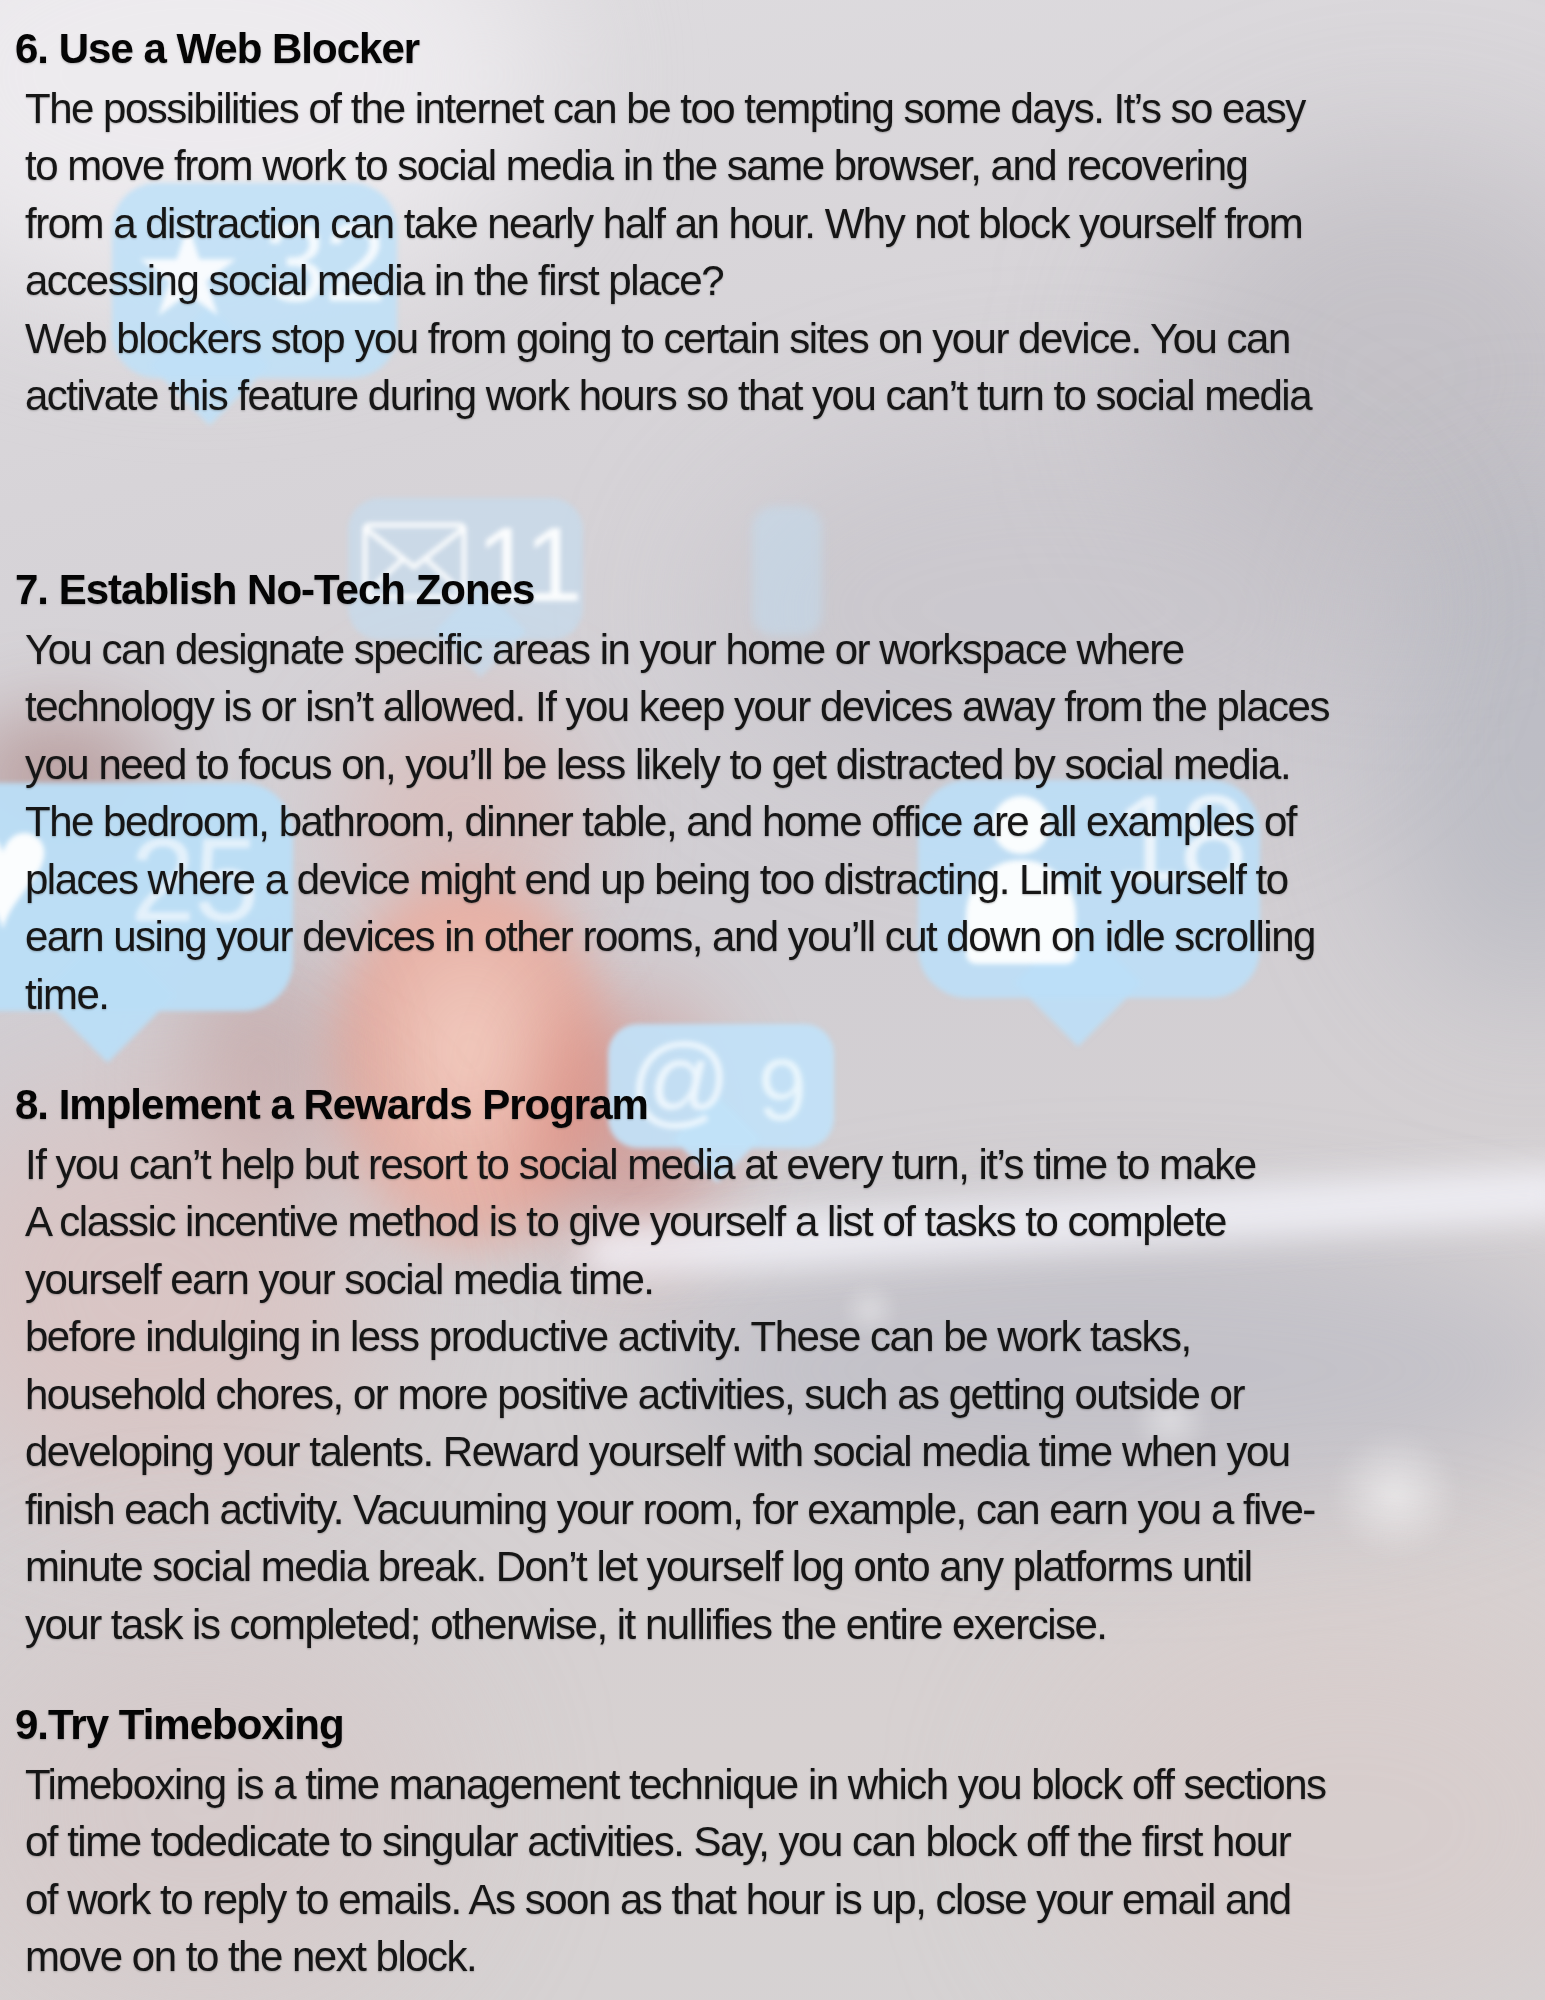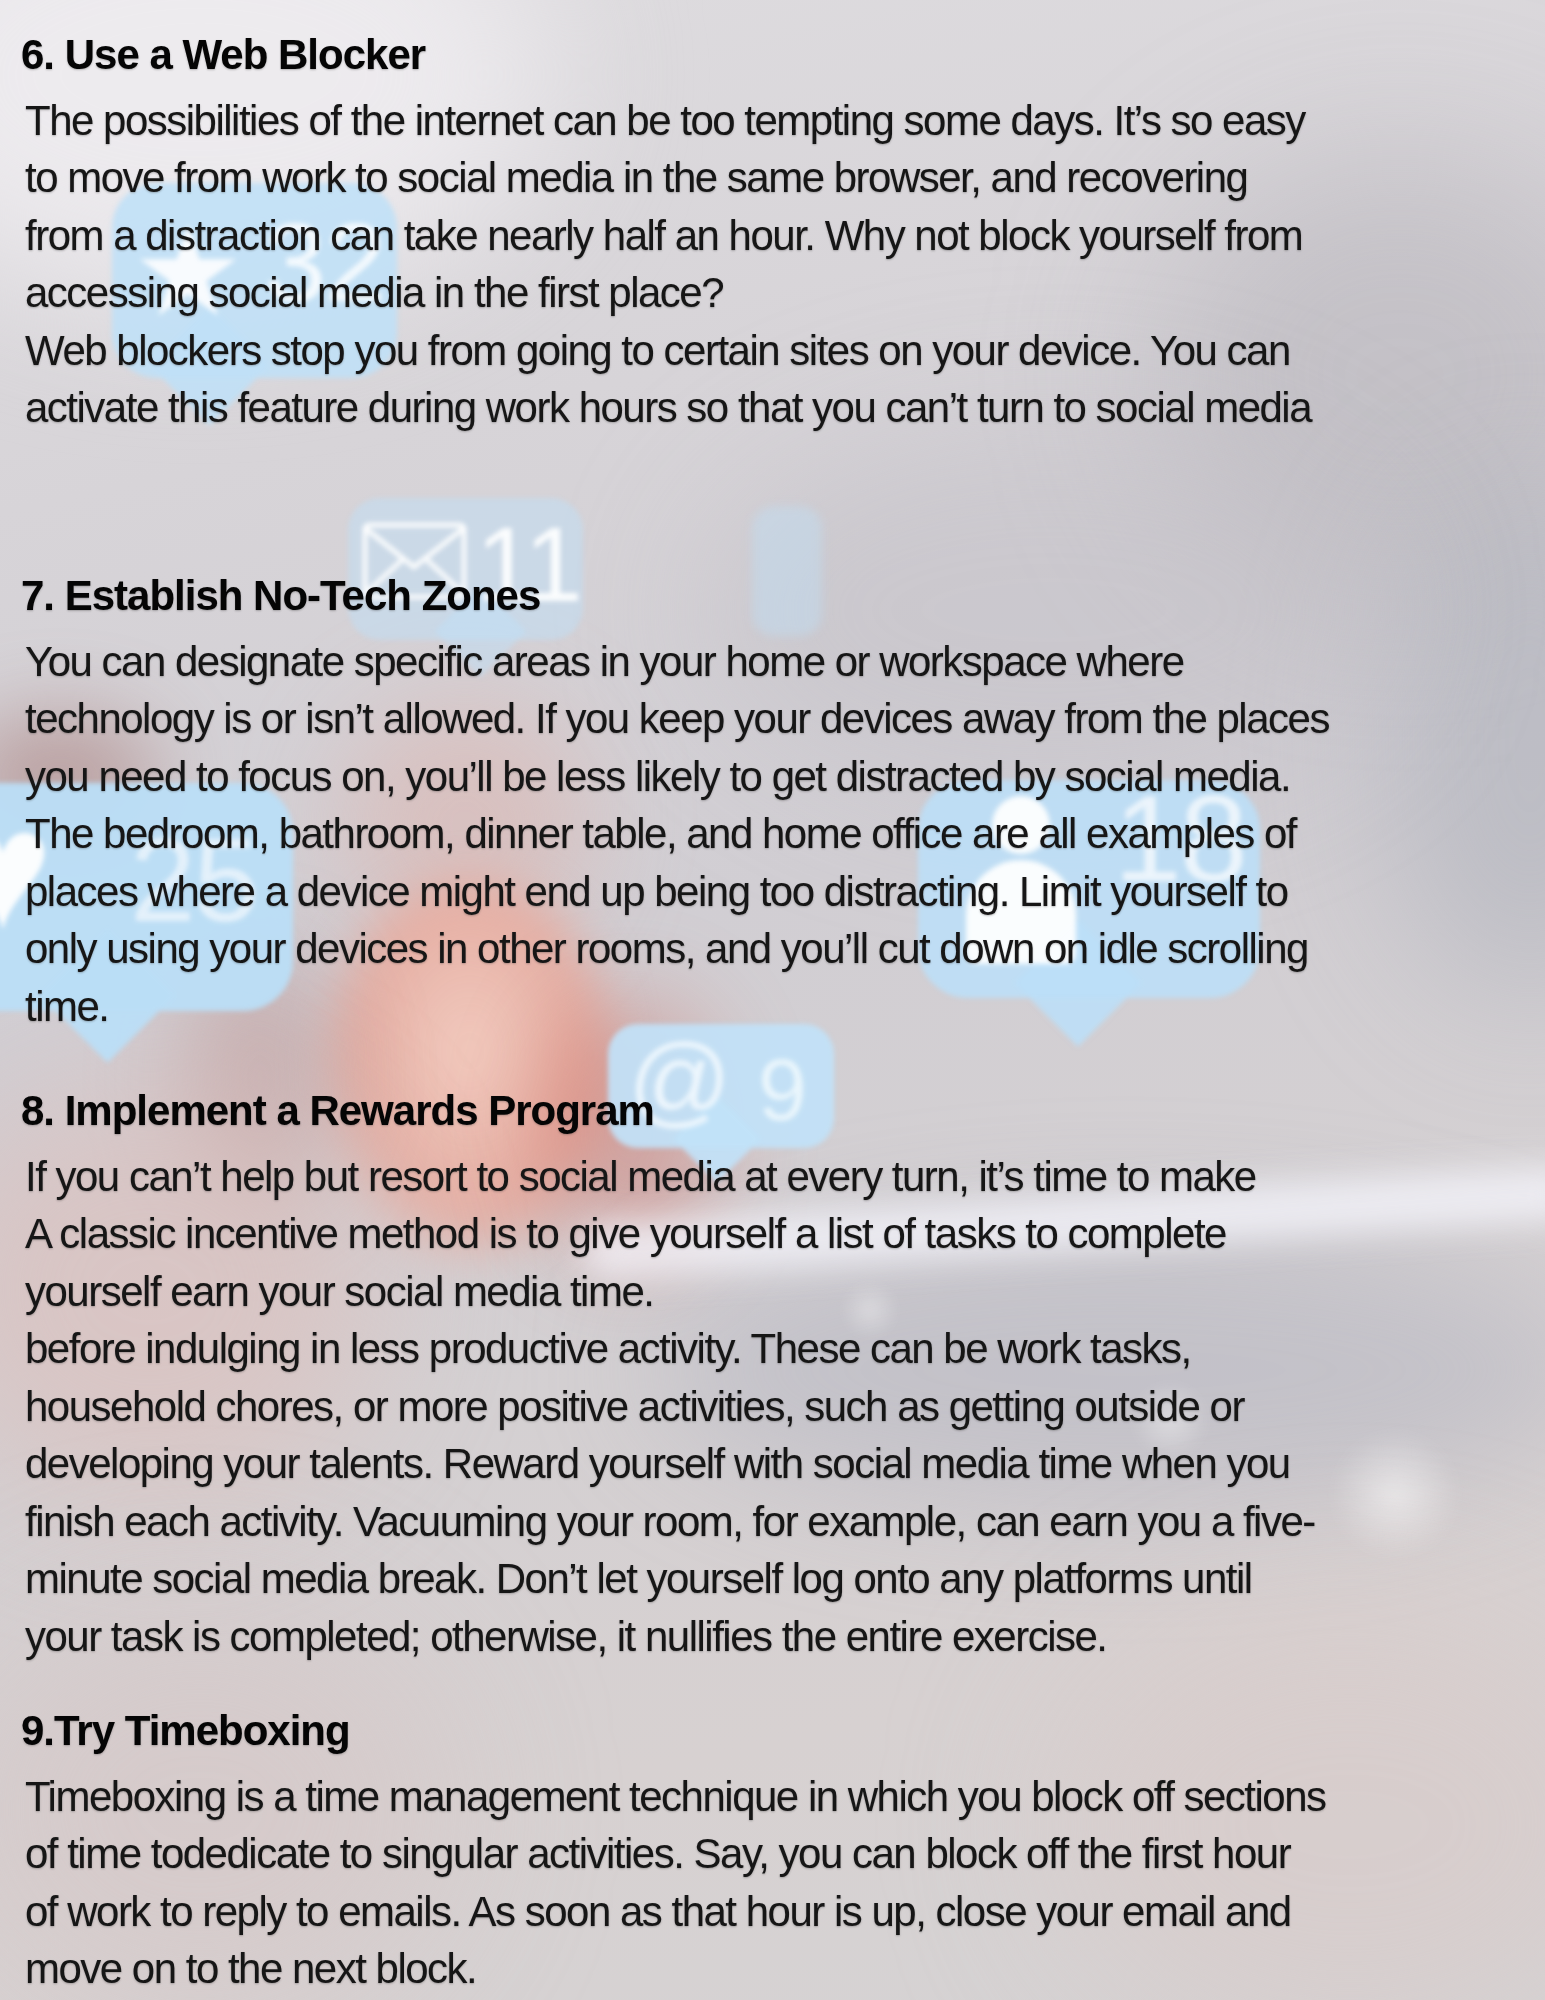--- a/index.html
+++ b/index.html
@@ -51,21 +51,21 @@
   .person-icon .head{position:absolute;left:26px;top:0;width:58px;height:58px;border-radius:50%;background:rgba(255,255,255,.92);}
   .person-icon .torso{position:absolute;left:0;top:64px;width:110px;height:104px;border-radius:55px 55px 10px 10px;background:rgba(255,255,255,.92);}
   .mention-b{left:608px;top:1024px;width:226px;height:124px;border-radius:30px;background:rgba(193,226,249,.92);}
   .mention-b .tail{width:62px;height:62px;left:78px;bottom:-22px;}
   .mention-b .glyph{position:absolute;left:20px;top:0px;font-size:102px;line-height:1.1;color:rgba(238,247,253,.95);}
   .mention-b .count{left:150px;top:22px;font-size:88px;color:rgba(238,247,253,.92);}
   
   .sec{position:absolute;left:13px;right:0;z-index:2;color:#161616;
        font-size:42px;line-height:57.5px;letter-spacing:-1.5px;
        text-shadow:0 1px 2px rgba(40,40,40,.3);}
-  .sec .h{margin:8px;font-size:42px;line-height:57.5px;font-weight:bold;color:#050505;letter-spacing:-1px;}
+  .sec .h{margin:2px;font-size:42px;line-height:57.5px;font-weight:bold;color:#050505;letter-spacing:-1px;}
   .sec .line{white-space:nowrap;margin-left:12px;}
   .s6{top:18px;} .s7{top:559px;} .s8{top:1074px;} .s9{top:1694px;}
 </style>
 </head>
 <body>
 
 <div id="canvas">
 
   <div>
     <div class="blob b-topleft-light"></div>
@@ -139,21 +139,21 @@
   </section>
 
   <section class="sec s7">
     <h2 class="h">7. Establish No-Tech Zones</h2>
     <div>
         <div class="line">You can designate specific areas in your home or workspace where</div>
         <div class="line">technology is or isn’t allowed. If you keep your devices away from the places</div>
         <div class="line">you need to focus on, you’ll be less likely to get distracted by social media.</div>
         <div class="line">The bedroom, bathroom, dinner table, and home office are all examples of</div>
         <div class="line">places where a device might end up being too distracting. Limit yourself to</div>
-        <div class="line">only using your devices in other rooms, and you’ll cut down on idle scrolling</div>
+        <div class="line">earn using your devices in other rooms, and you’ll cut down on idle scrolling</div>
         <div class="line">time.</div>
       </div>
   </section>
 
   <section class="sec s8">
     <h2 class="h">8. Implement a Rewards Program</h2>
     <div>
         <div class="line">If you can’t help but resort to social media at every turn, it’s time to make</div>
         <div class="line">A classic incentive method is to give yourself a list of tasks to complete</div>
         <div class="line">yourself earn your social media time.</div>

